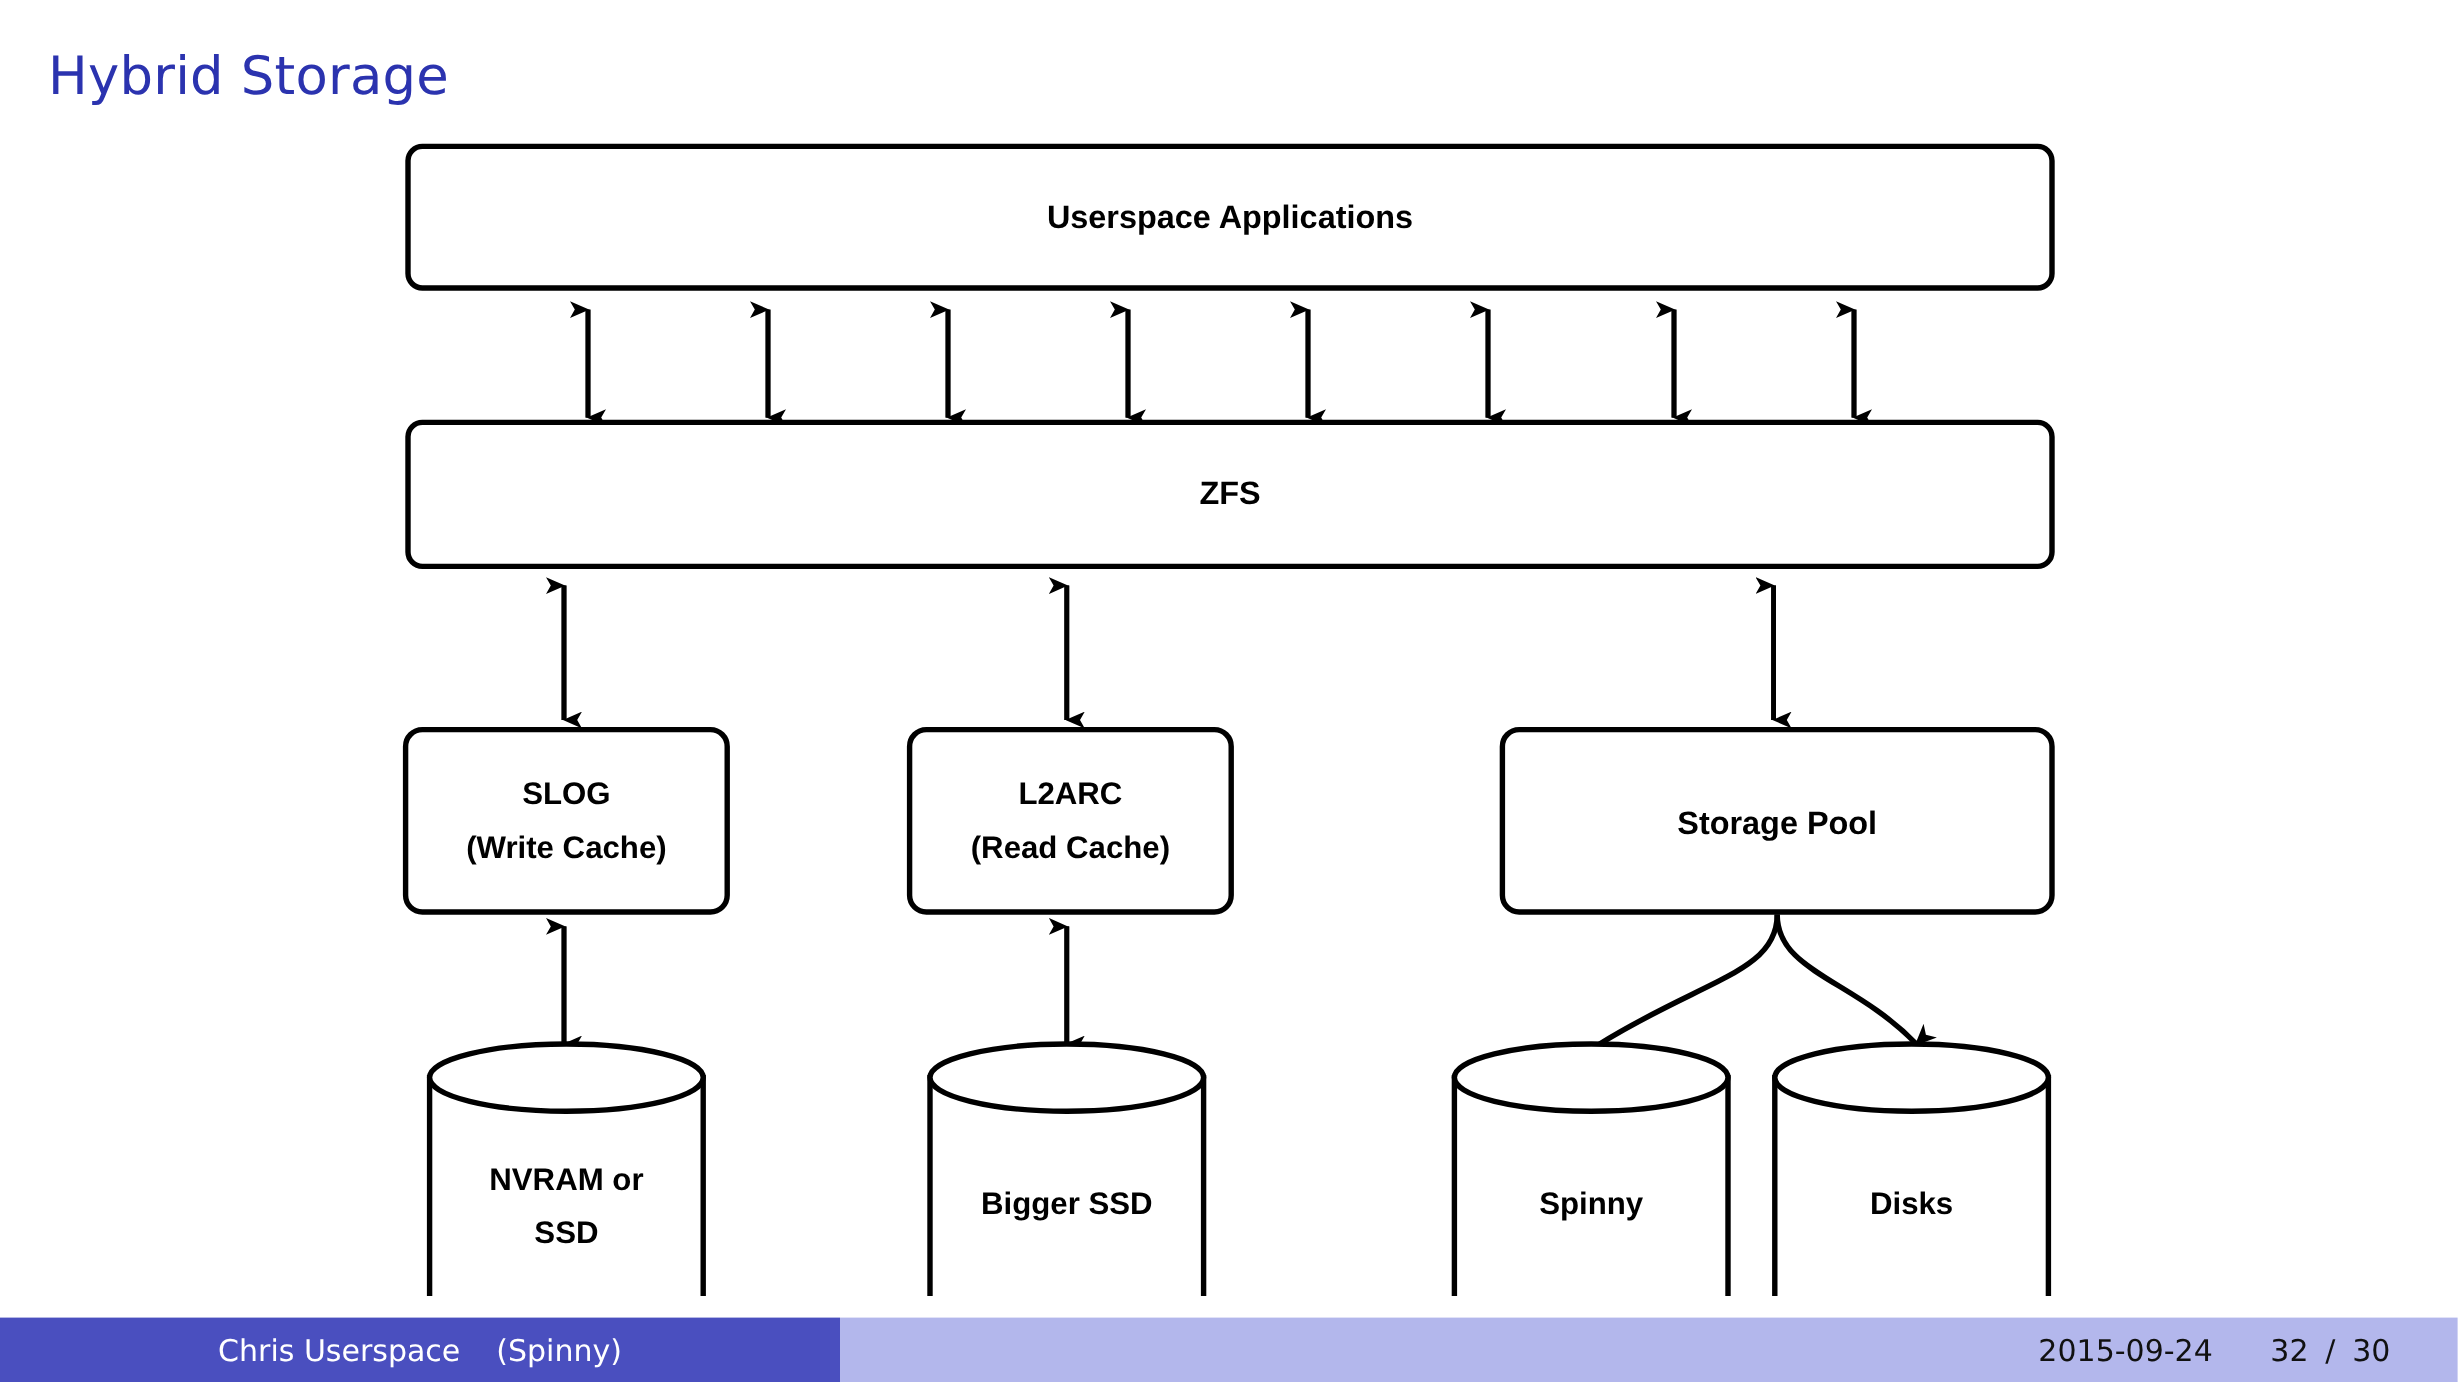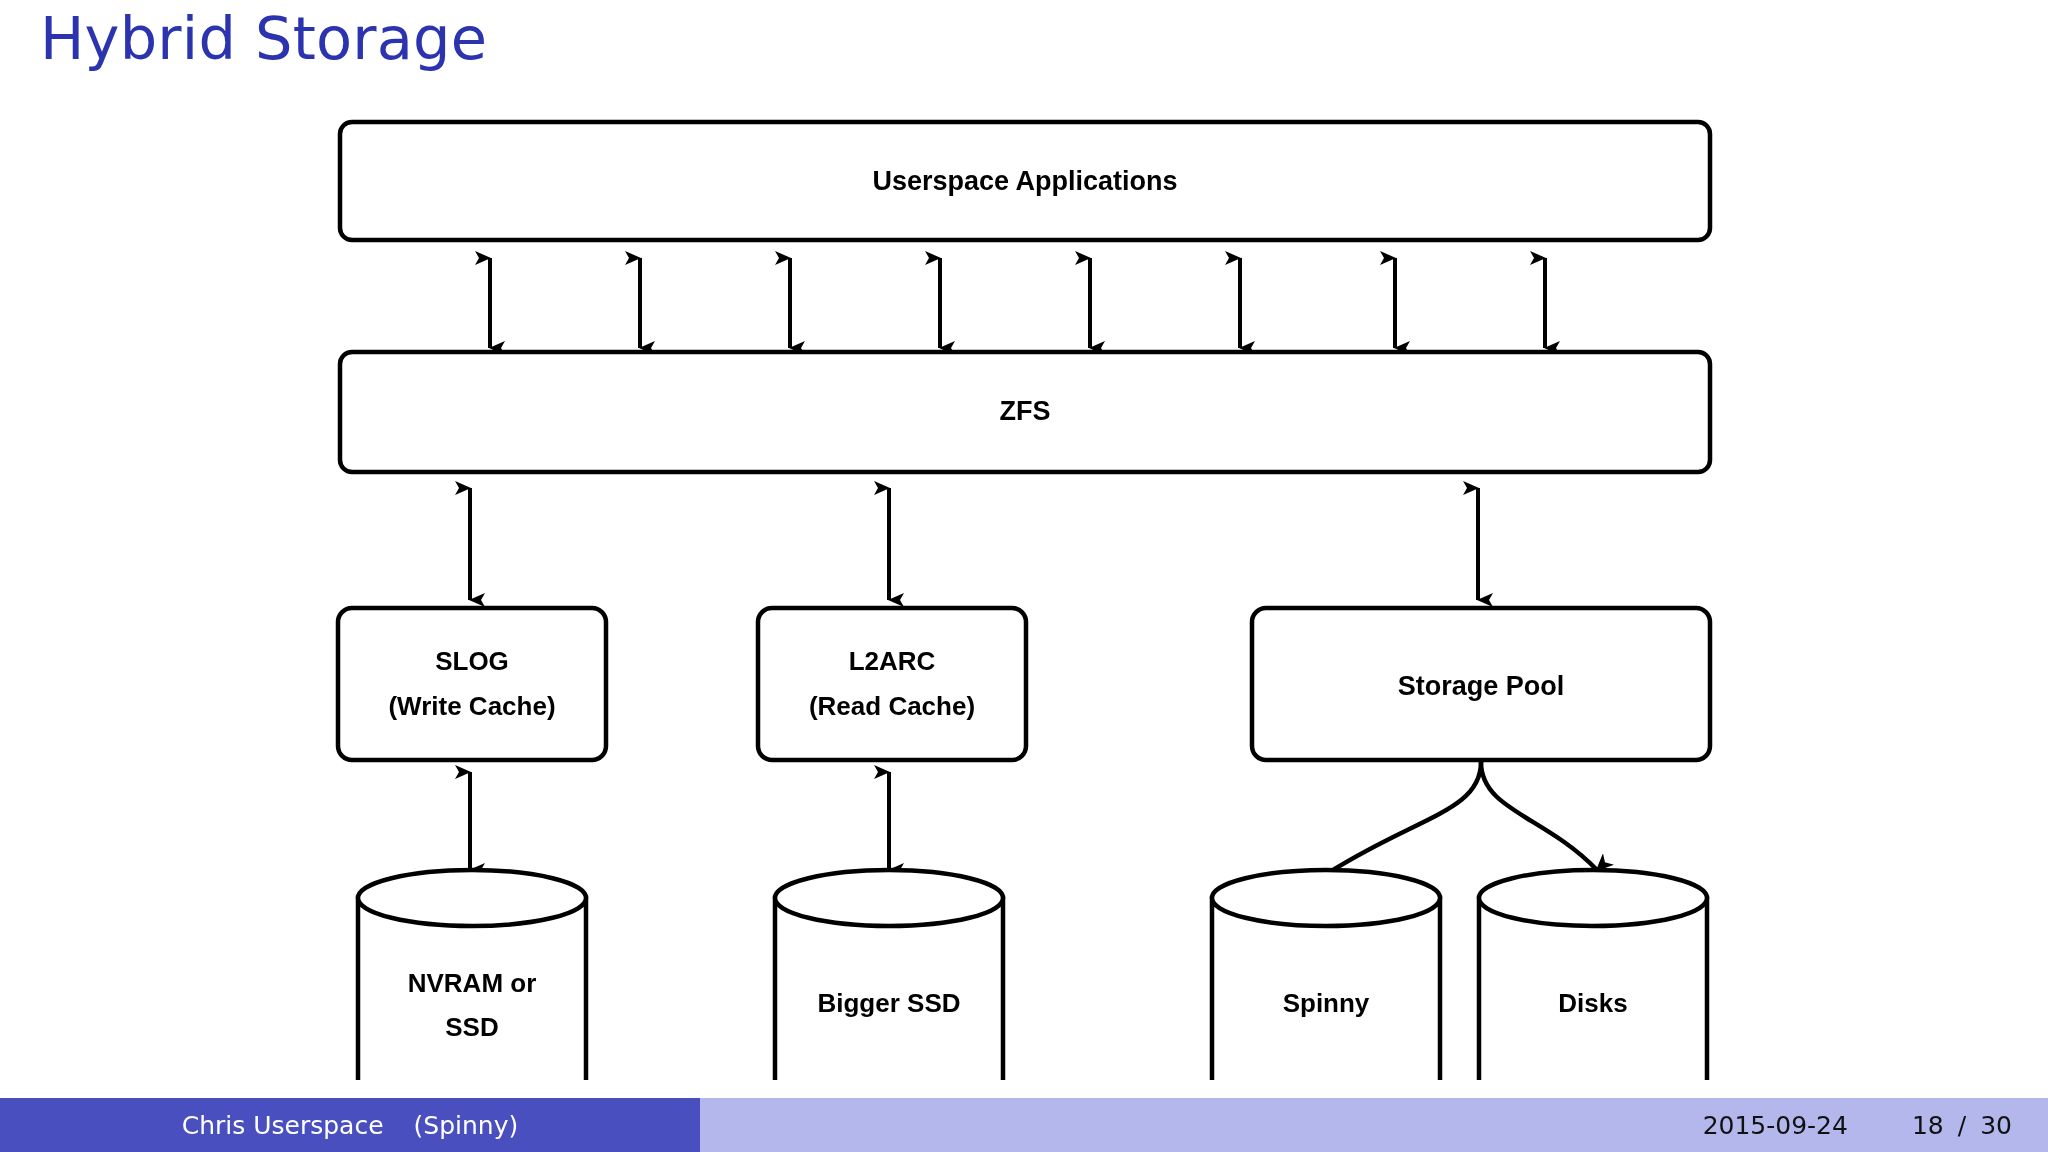--- a/index.html
+++ b/index.html
@@ -13,22 +13,22 @@
     position: relative;
     overflow: hidden;
     font-family: "Liberation Sans", sans-serif;
     -webkit-font-smoothing: antialiased;
   }
 
   
   #slide-title {
     position: absolute;
     left: 40px;
-    top: 4px;
-    font-size: 59px;
+    top: 38px;
+    font-size: 44px;
     font-weight: 400;
     color: #2B33AF;
     letter-spacing: 0.2px;
     font-family: "DejaVu Sans", sans-serif;
     white-space: nowrap;
   }
 
   
   #diagram {
     position: absolute;
@@ -103,22 +103,22 @@
   #footer-center {
     width: 728px;
     background: #8288DC;
     justify-content: center;
   }
   #footer-right {
     flex: 1;
     background: #B3B7EC;
     justify-content: flex-end;
     color: #111111;
-    padding-right: 36px;
-    gap: 64px;
+    padding-right: 56px;
+    gap: 48px;
   }
   .footer-author-inner {
     display: flex;
     gap: 30px;
   }
   #footer-pageno {
     display: flex;
     gap: 14px;
   }
 </style>
@@ -247,18 +247,18 @@
 <div id="footer">
   <div class="footer-seg" id="footer-author" style="background: rgb(74, 79, 191);">
     <div class="footer-author-inner">
       <span>Chris Userspace</span>
       <span>(Spinny)</span>
     </div>
   </div>
   <div class="footer-seg" id="footer-right" style="background: rgb(179, 183, 236);">
     <span>2015-09-24</span>
     <span id="footer-pageno">
-      <span>18</span>
+      <span>32</span>
       <span>/</span>
       <span>30</span>
     </span>
   </div>
 </div>
 
 </body></html>

